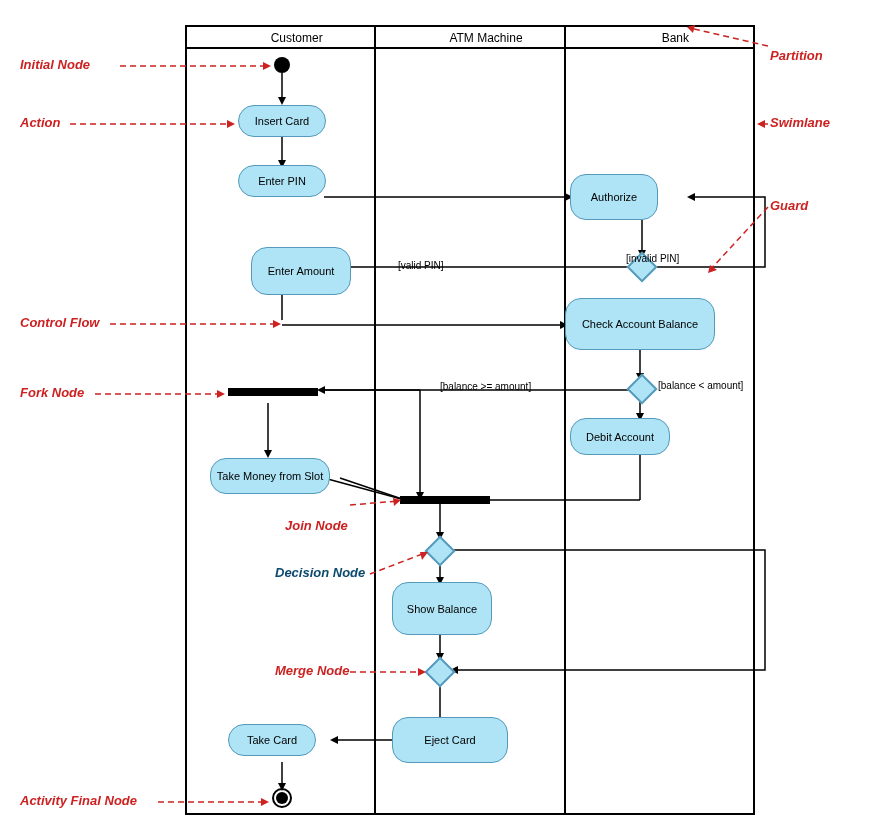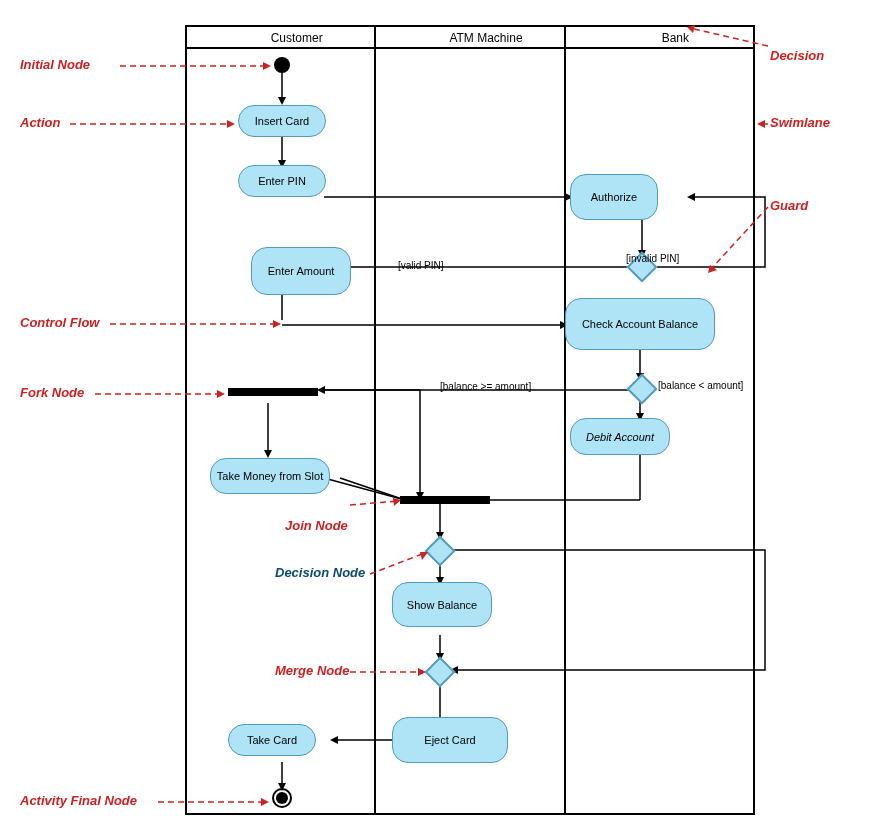--- a/index.html
+++ b/index.html
@@ -260,33 +260,33 @@
   </div>
 
   <div class="action-node" style="left:555px; top:288px; width:150px; height:52px;">
     <span>Check Account Balance</span>
   </div>
 
   <div class="diamond" style="left:621px; top:368px;"></div>
 
   <div class="fork-node" style="left:218px; top:378px; width:90px; height:8px;"></div>
 
-  <div class="action-node" style="left:560px; top:408px; width:100px; height:37px;font-style:italic;">
+  <div class="action-node" style="left:560px; top:408px; width:100px; height:37px;">
     <span>Debit Account</span>
   </div>
 
   <div class="action-node" style="left:200px; top:448px; width:120px; height:36px;">
     <span>Take Money from Slot</span>
   </div>
 
   <div class="fork-node" style="left:390px; top:486px; width:90px; height:8px;"></div>
 
   <div class="diamond" style="left:419px; top:530px;"></div>
 
-  <div class="action-node" style="left:382px; top:572px; width:100px; height:45px;">
+  <div class="action-node" style="left:382px; top:572px; width:100px; height:53px;">
     <span>Show Balance</span>
   </div>
 
   <div class="diamond" style="left:419px; top:651px;"></div>
 
   <div class="action-node" style="left:382px; top:707px; width:116px; height:46px;">
     <span>Eject Card</span>
   </div>
 
   <div class="action-node" style="left:218px; top:714px; width:88px; height:32px;">
@@ -344,21 +344,21 @@
     <line x1="340" y1="662" x2="413" y2="662" stroke="#cc2222" stroke-width="1.5" stroke-dasharray="6,4"></line>
     <polygon points="416,662 408,658 408,666" fill="#cc2222"></polygon>
   </svg>
 
   <div class="annotation" style="left:10px; top:783px;">Activity Final Node</div>
   <svg style="position:absolute;top:0;left:0;width:100%;height:100%;overflow:visible;z-index:20;pointer-events:none;">
     <line x1="148" y1="792" x2="256" y2="792" stroke="#cc2222" stroke-width="1.5" stroke-dasharray="6,4"></line>
     <polygon points="259,792 251,788 251,796" fill="#cc2222"></polygon>
   </svg>
 
-  <div class="annotation" style="left:760px; top:38px;">Decision</div>
+  <div class="annotation" style="left:760px; top:38px;">Partition</div>
   <svg style="position:absolute;top:0;left:0;width:100%;height:100%;overflow:visible;z-index:20;pointer-events:none;">
     <line x1="758" y1="36" x2="680" y2="18" stroke="#cc2222" stroke-width="1.5" stroke-dasharray="6,4"></line>
     <polygon points="677,17 685,15 683,23" fill="#cc2222"></polygon>
   </svg>
 
   <div class="annotation" style="left:760px; top:105px;">Swimlane</div>
   <svg style="position:absolute;top:0;left:0;width:100%;height:100%;overflow:visible;z-index:20;pointer-events:none;">
     <line x1="758" y1="114" x2="750" y2="114" stroke="#cc2222" stroke-width="1.5" stroke-dasharray="6,4"></line>
     <polygon points="747,114 755,110 755,118" fill="#cc2222"></polygon>
   </svg>

